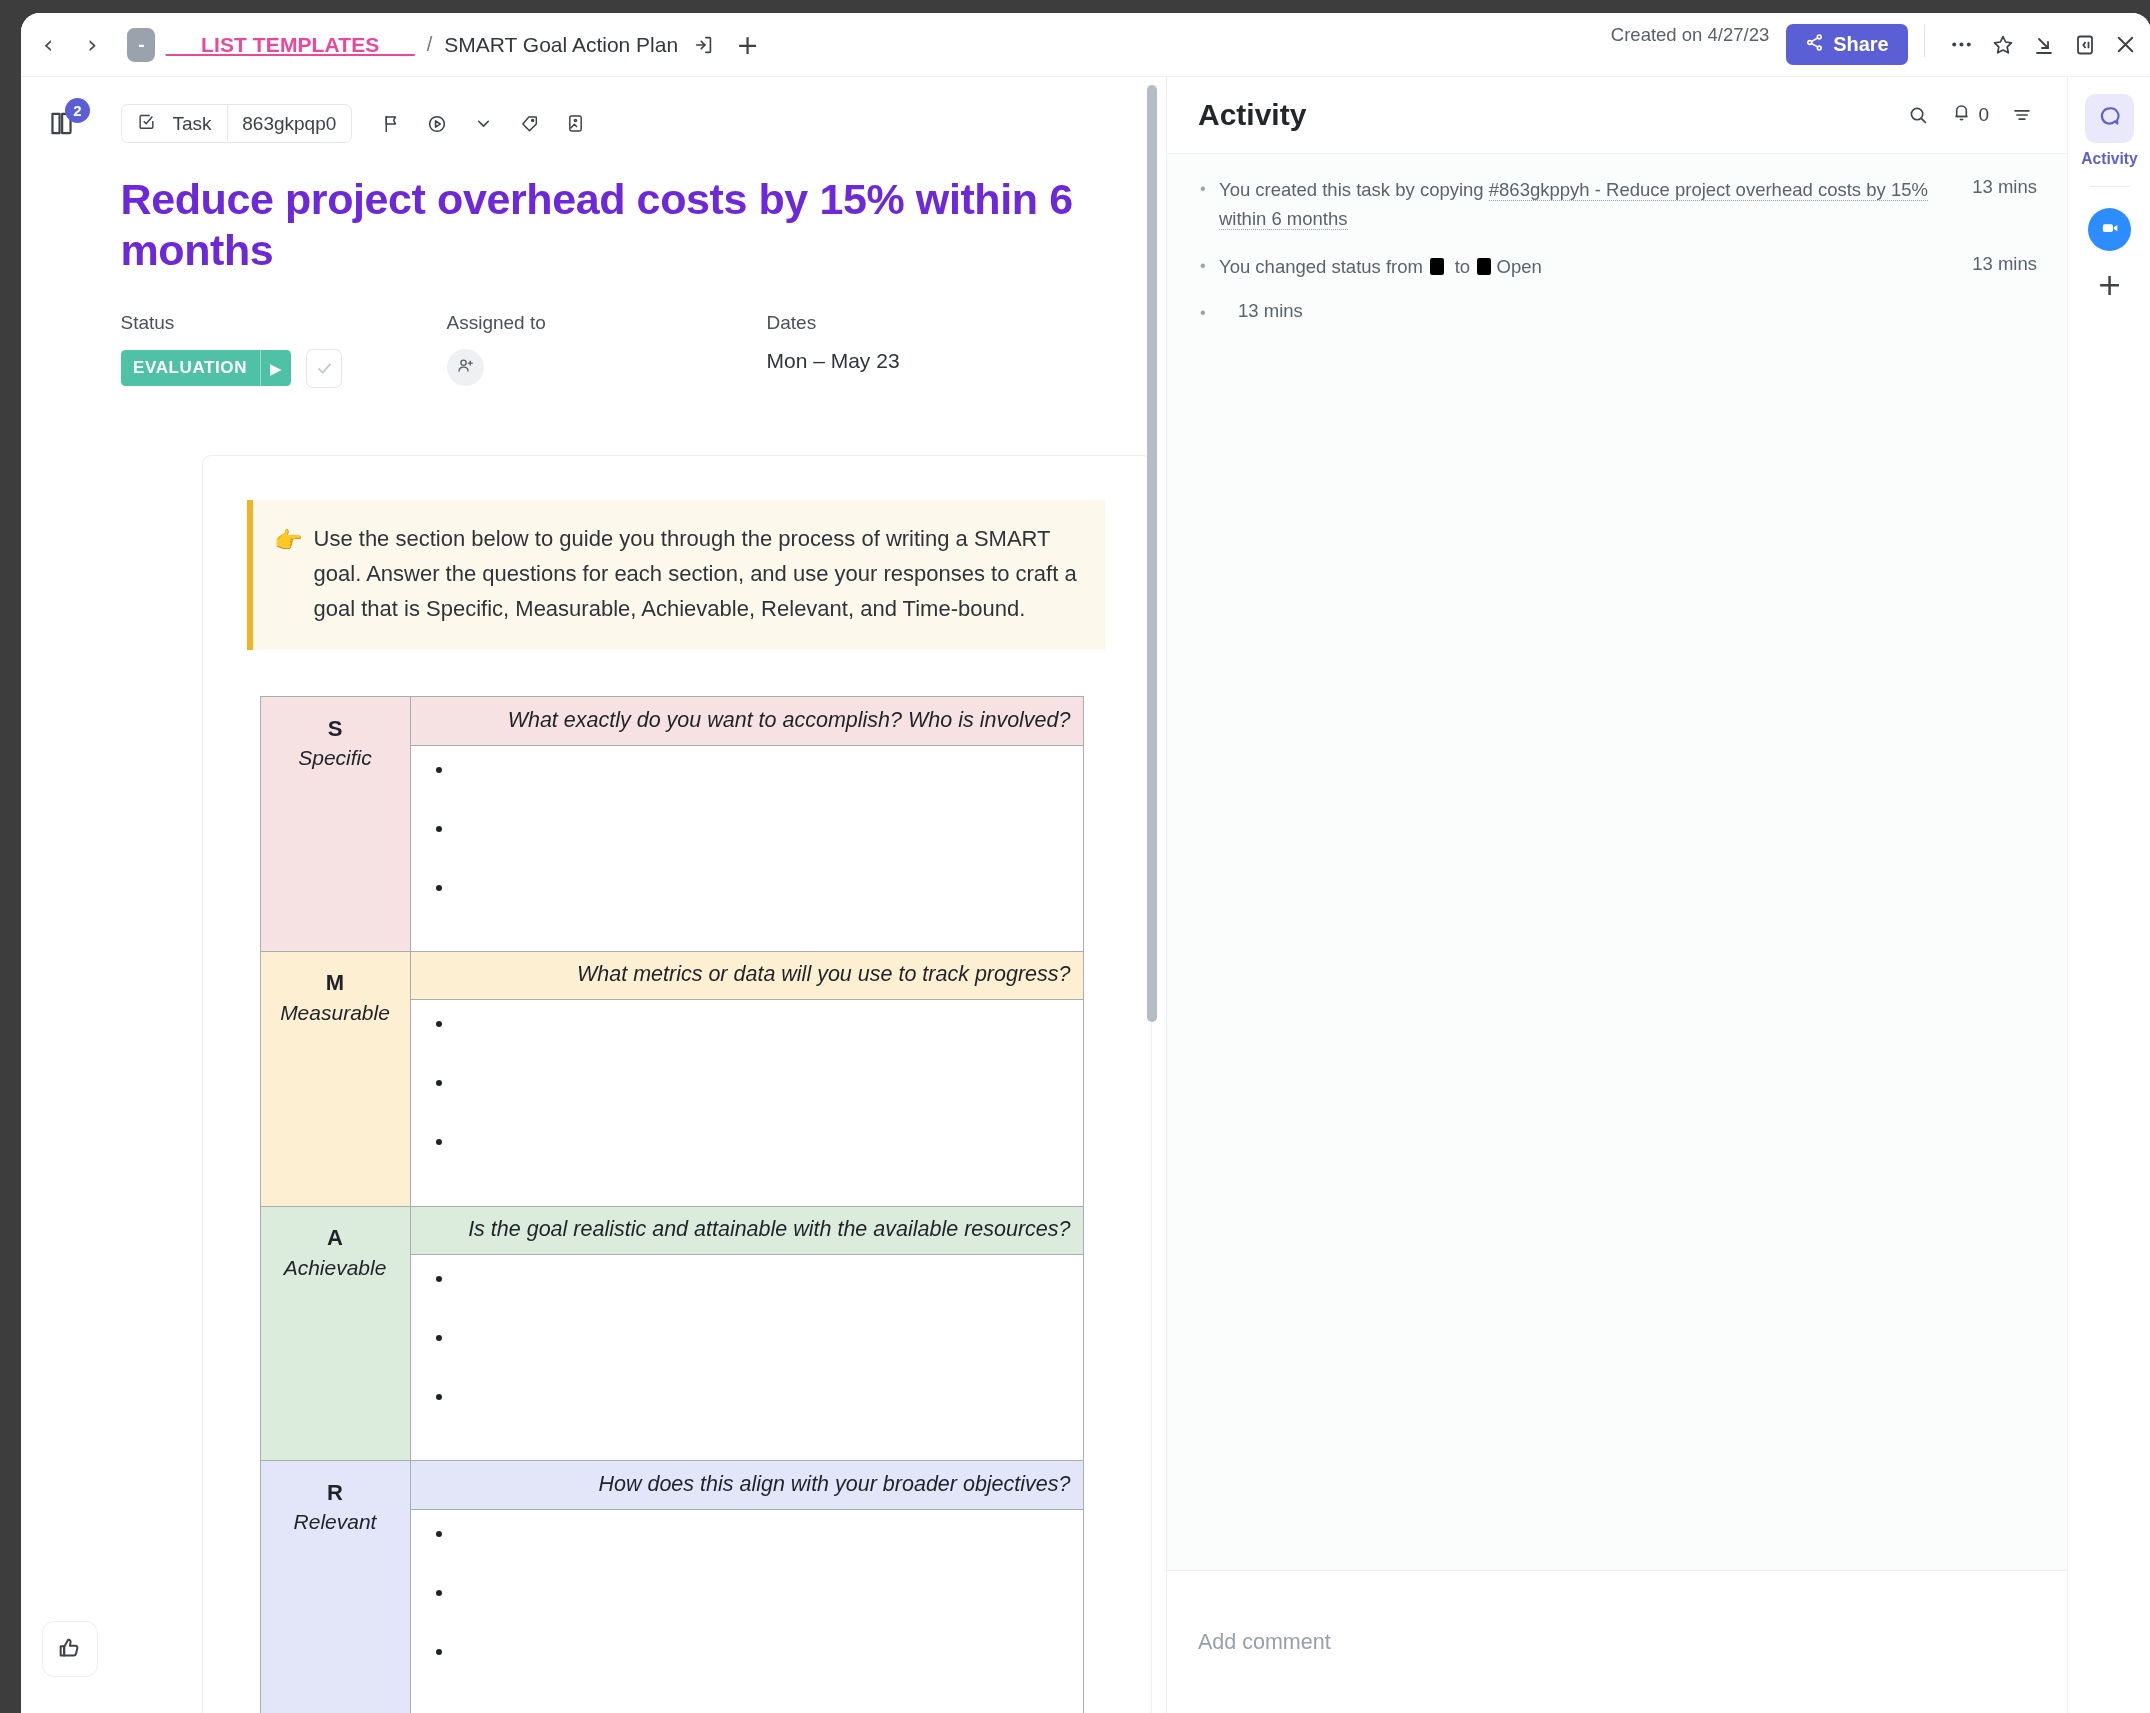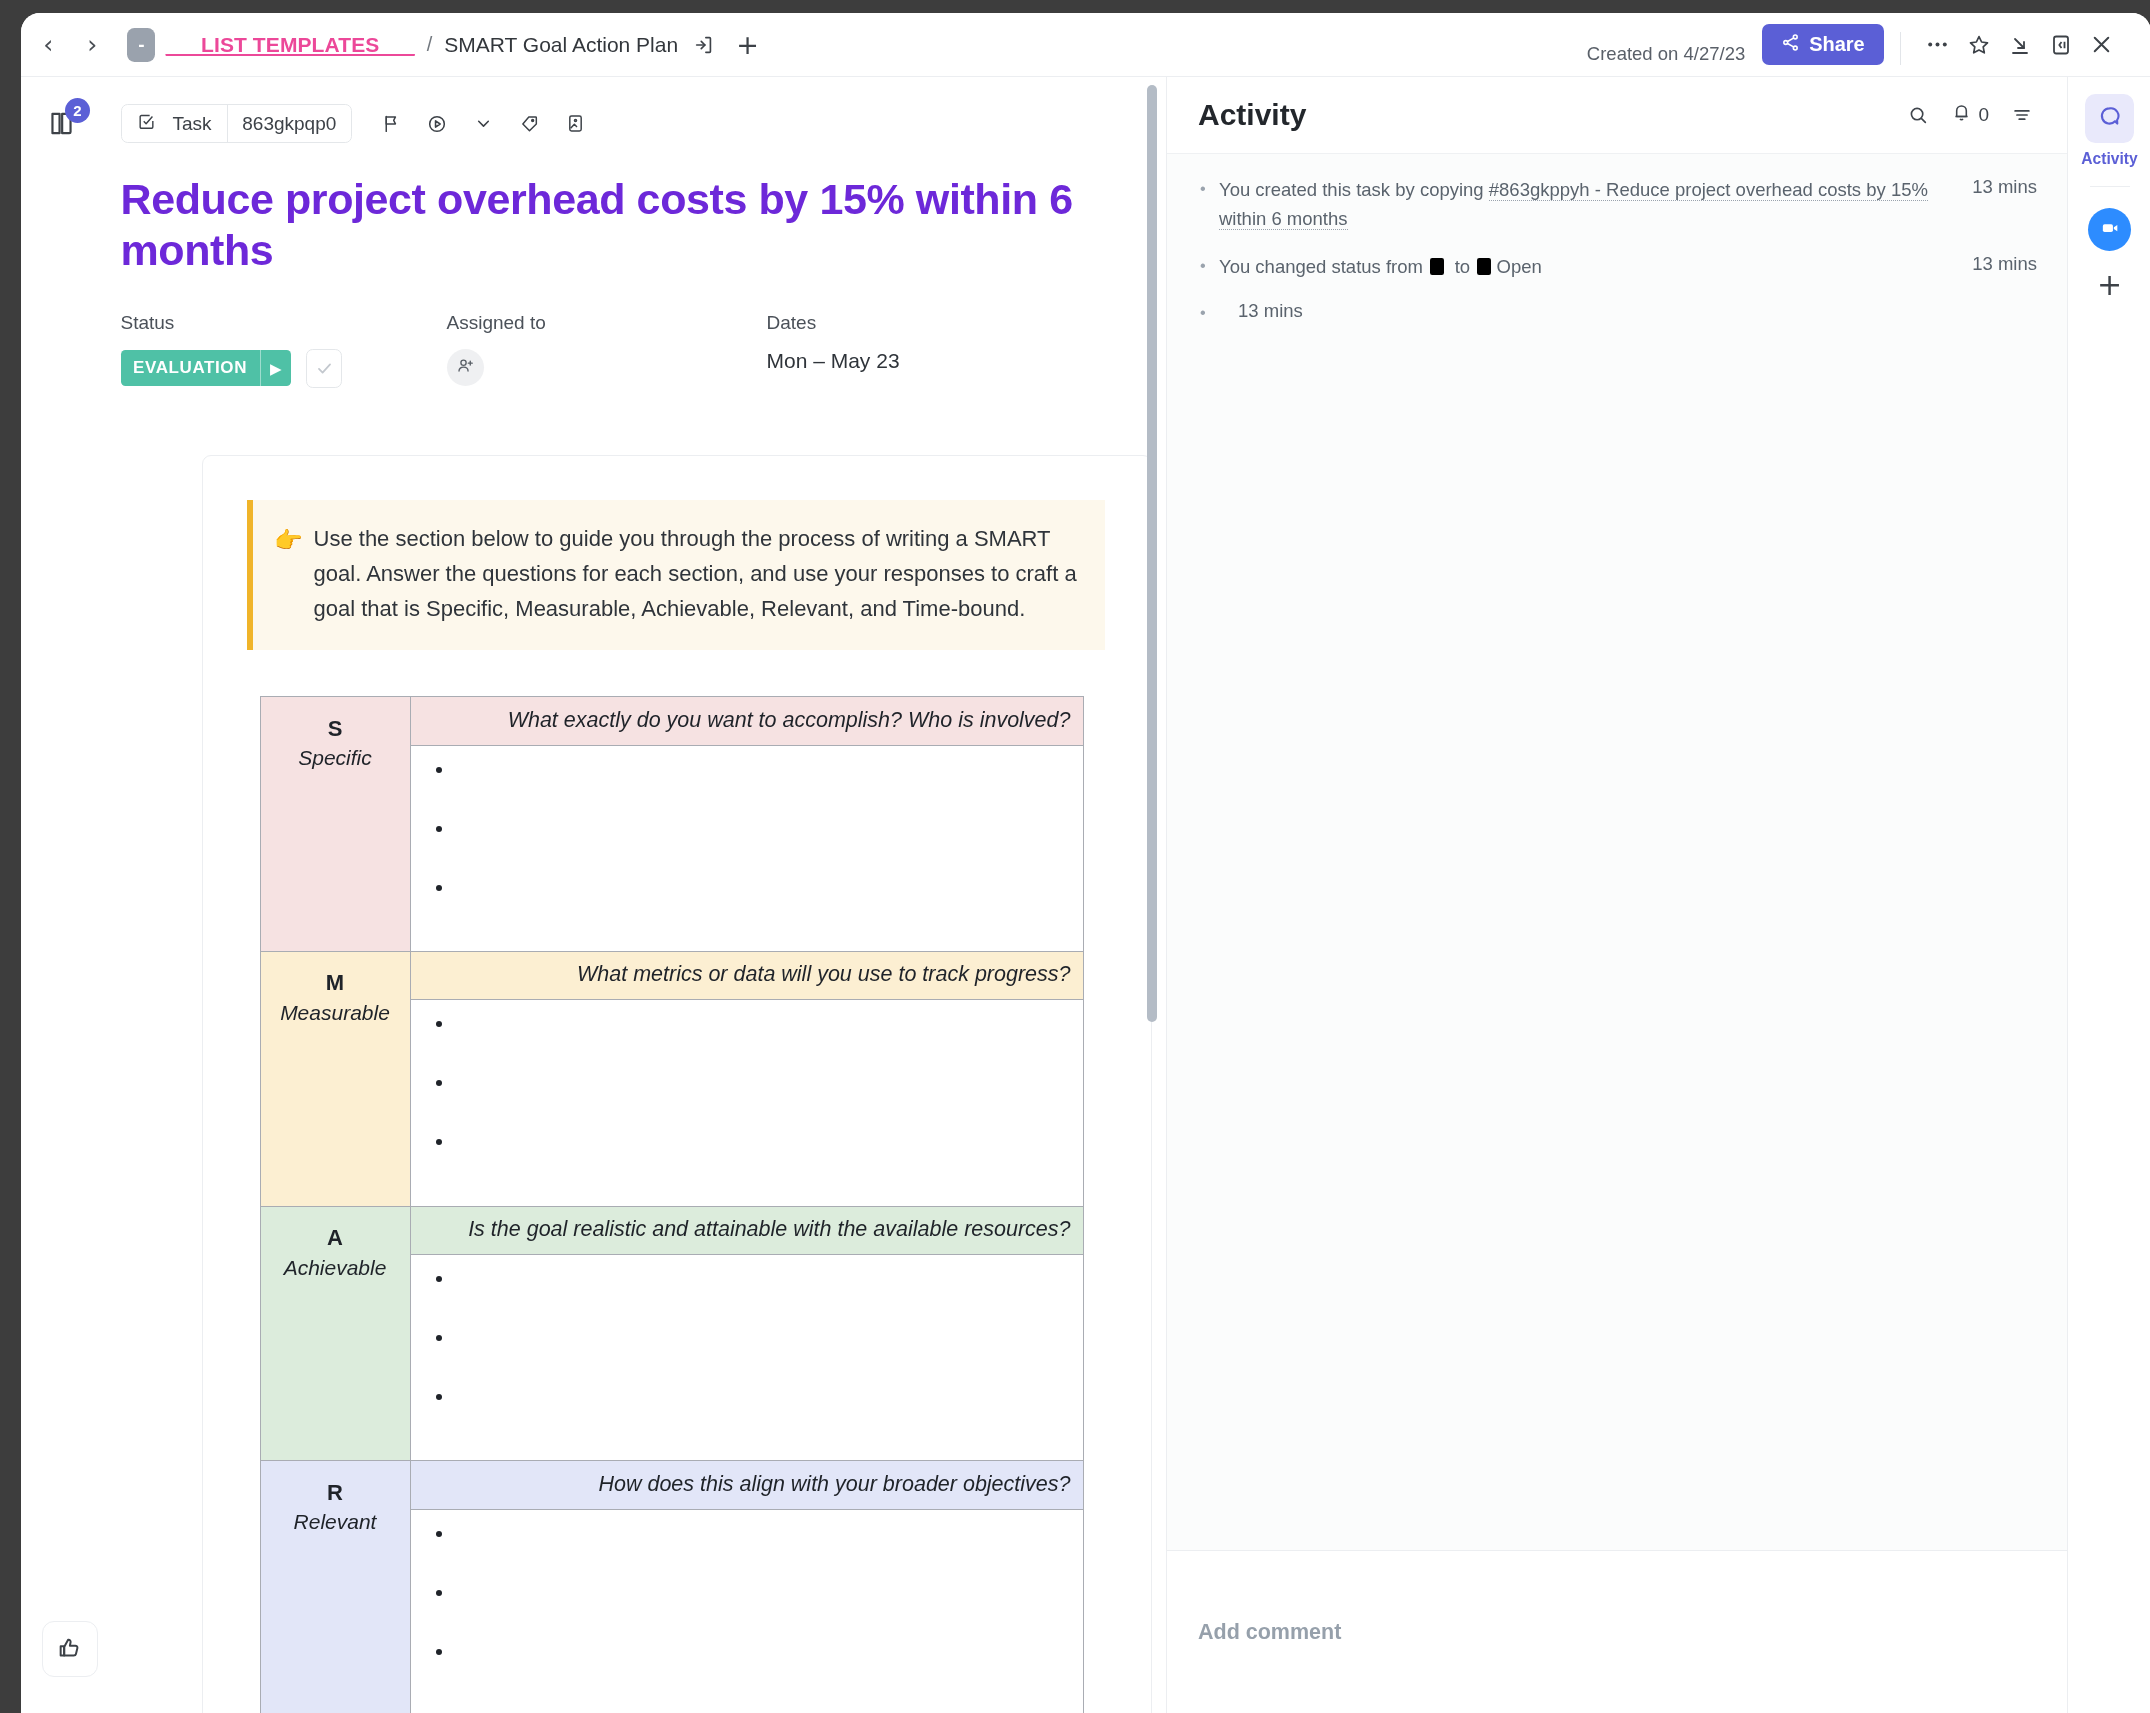--- a/index.html
+++ b/index.html
@@ -43,21 +43,21 @@
   .crumb-link {
     margin-left: 10.4px; color: #ec4899; font-size: 21px; font-weight: 600;
     text-decoration: underline; letter-spacing: 0.1px; cursor: pointer;
   }
   .crumb-sep { margin: 0 12px; color: #72787f; font-size: 20px; }
   .crumb-cur { color: #33373c; font-size: 21px; cursor: pointer; }
   .crumb-icon { margin-left: 15px; color: #3d4248; cursor: pointer; display:flex; }
   .crumb-plus { margin-left: 21px; color: #3d4248; font-size: 27px; line-height: .8; cursor: pointer;
     font-family: "DejaVu Sans", sans-serif; }
 
-  .topbar-right { margin-left: auto; display: flex; align-items: flex-end; padding-right: 29px; }
+  .topbar-right { margin-left: auto; display: flex; align-items: flex-start; padding-right: 5px; }
   .created-txt { color: #5a6069; font-size: 18.5px; margin-right: 16.3px; }
   .share-btn {
     display: flex; align-items: center; gap: 9.6px;
     background: #5b5fd6; color: #fff;
     height: 41px; padding: 0 19px; border-radius: 7px;
     font-size: 20px; font-weight: 600; cursor: pointer;
   }
   .tb-div { width: 0.7px; height: 33px; background: #e2e5e9; margin: 0 16.3px; }
   .tb-icon {
     width: 41px; height: 41px; display: flex; align-items: center; justify-content: center;
@@ -195,22 +195,22 @@
   #act-list { flex: 1 1 auto; padding: 22px 30px 0 30px; }
   .act-row { display: flex; align-items: flex-start; margin-bottom: 19px; }
   .act-bullet { color: #9aa3ad; font-size: 16.3px; line-height: 1.55; margin: 0 13.3px 0 3px; }
   .act-text { flex: 1 1 auto; font-size: 18.5px; line-height: 1.55; color: #5a636d; max-width: 741px; }
   .act-link { color: #5a636d; border-bottom: 1.5px dotted #9aa3ad; }
   .sq { display: inline-block; width: 14px; height: 17px; border-radius: 2.2px;
         vertical-align: -2.2px; margin: 0 5.2px 0 2.2px; }
   .act-time { font-size: 18.5px; color: #5a636d; white-space: nowrap; margin-left: 19px; }
 
   #comment-box {
-    height: 164px; border-top: 0.7px solid #eceef1; background: #fff;
-    display: flex; align-items: center; padding-left: 31px; font-weight: bold;
+    height: 144px; border-top: 0.7px solid #eceef1; background: #fff;
+    display: flex; align-items: center; padding-left: 31px;
   }
   #comment-placeholder { font-size: 21.5px; color: #96a0ab; cursor: text; }
 
   
   #right-rail {
     flex: 0 0 84px; width: 84px; background: #fff;
     border-left: 0.7px solid #eceef1;
     display: flex; flex-direction: column; align-items: center; padding-top: 16.3px;
   }
   .rail-btn {

